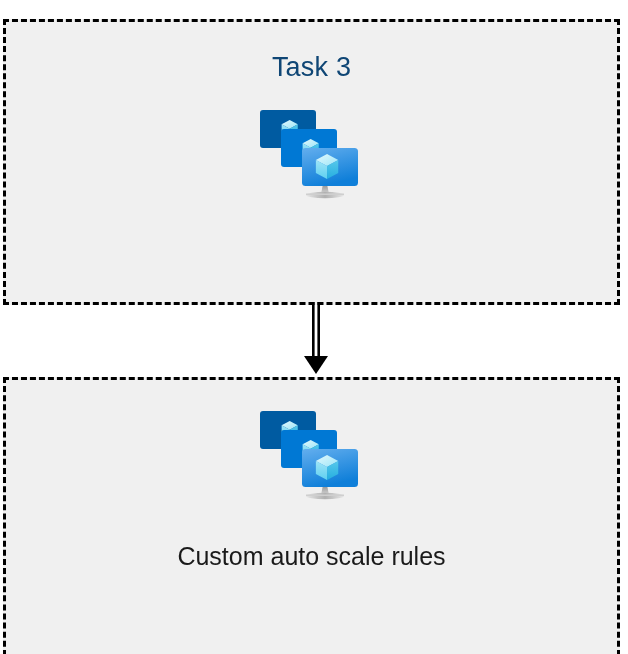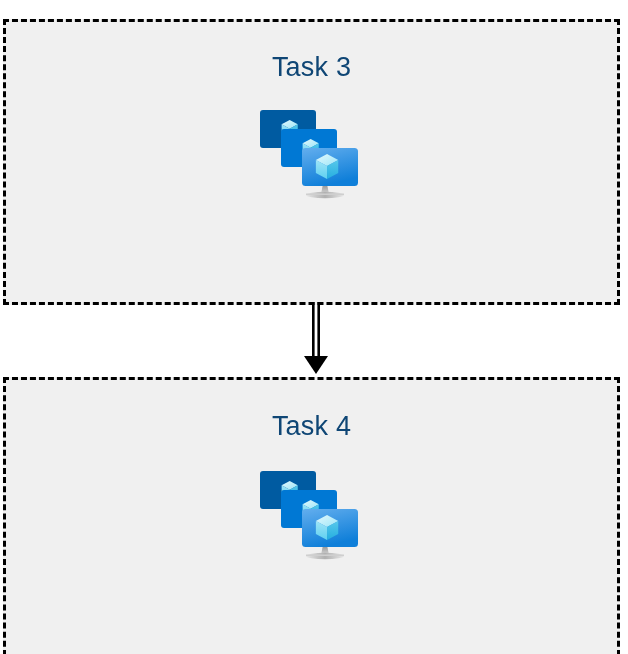--- a/index.html
+++ b/index.html
@@ -165,21 +165,20 @@
 
       <rect x="16" y="0" width="2.6" height="56" fill="#000000"></rect>
       <rect x="21.4" y="0" width="2.6" height="56" fill="#000000"></rect>
 
       <path d="M8 54 L32 54 L20 72 Z" fill="#000000"></path>
     </svg>
   </div>
 
   <div class="task-box" id="task-box-2">
 
-    <div class="task-title">Task 4</div>
 
     <div class="icon-wrap">
       <svg class="vmss-icon" width="110" height="100" viewBox="0 0 110 100" xmlns="http://www.w3.org/2000/svg">
         <defs>
           <linearGradient id="g-front-2" x1="0" y1="0" x2="0.35" y2="1">
             <stop offset="0" stop-color="#63aeee"></stop>
             <stop offset="1" stop-color="#0f7fd9"></stop>
           </linearGradient>
           <linearGradient id="g-stand-2" x1="0" y1="0" x2="0" y2="1">
             <stop offset="0" stop-color="#8c8c8c"></stop>
@@ -224,15 +223,16 @@
 
         <rect x="45" y="45" width="56" height="38" rx="3.5" fill="url(#g-front-2)"></rect>
         <g transform="translate(58,51) scale(0.86)">
           <path d="M14 0 L27 7 L14 14 L1 7 Z" fill="url(#g-cube-top-2)"></path>
           <path d="M1 7 L14 14 L14 29 L1 22 Z" fill="url(#g-cube-left-2)"></path>
           <path d="M27 7 L27 22 L14 29 L14 14 Z" fill="url(#g-cube-right-2)"></path>
         </g>
       </svg>
     </div>
 
+    <div class="caption">Custom auto scale rules</div>
   </div>
 
 </div>
 
 </body></html>

